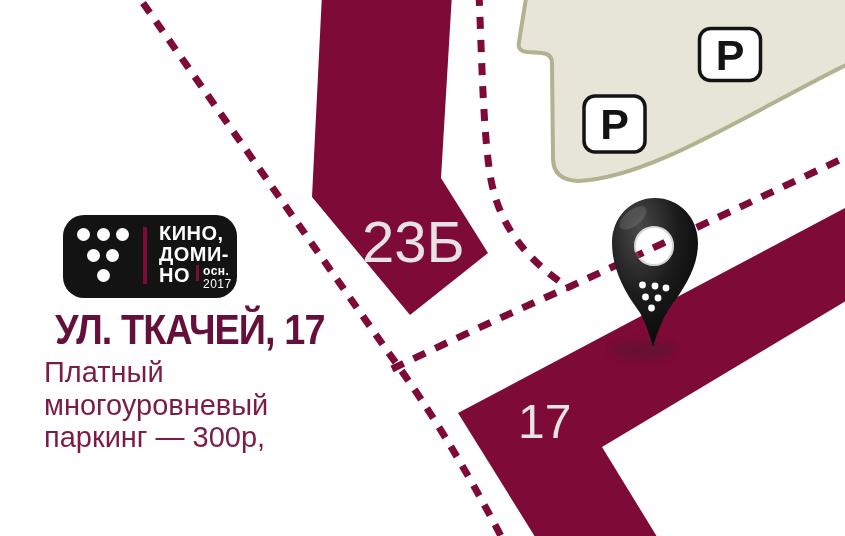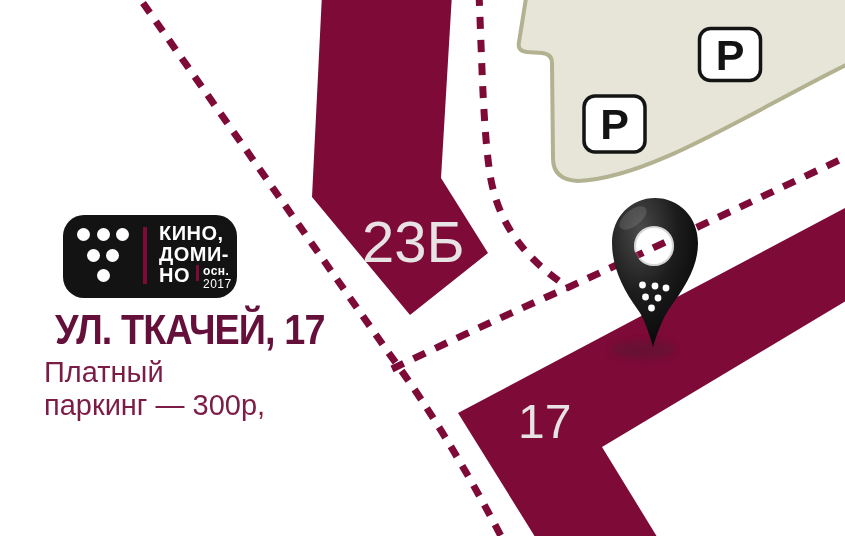--- a/index.html
+++ b/index.html
@@ -125,16 +125,17 @@
           <span class="osn">осн.</span>
           <span class="year">2017</span>
         </span>
       </div>
     </div>
   </div>
 
   <h1 class="title">УЛ. ТКАЧЕЙ, 17</h1>
   <p class="desc">
     <span>Платный</span>
+    <span>многоуровневый</span>
     <span>паркинг — 300р,</span>
   </p>
 
 </div>
 
 </body></html>

